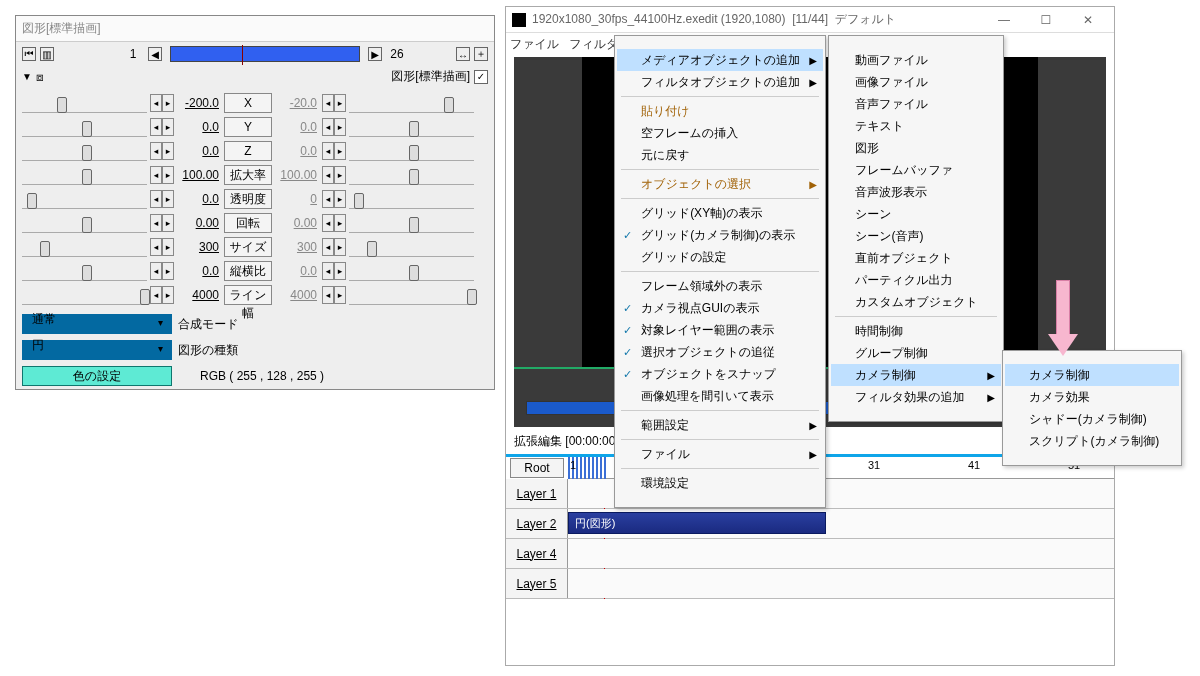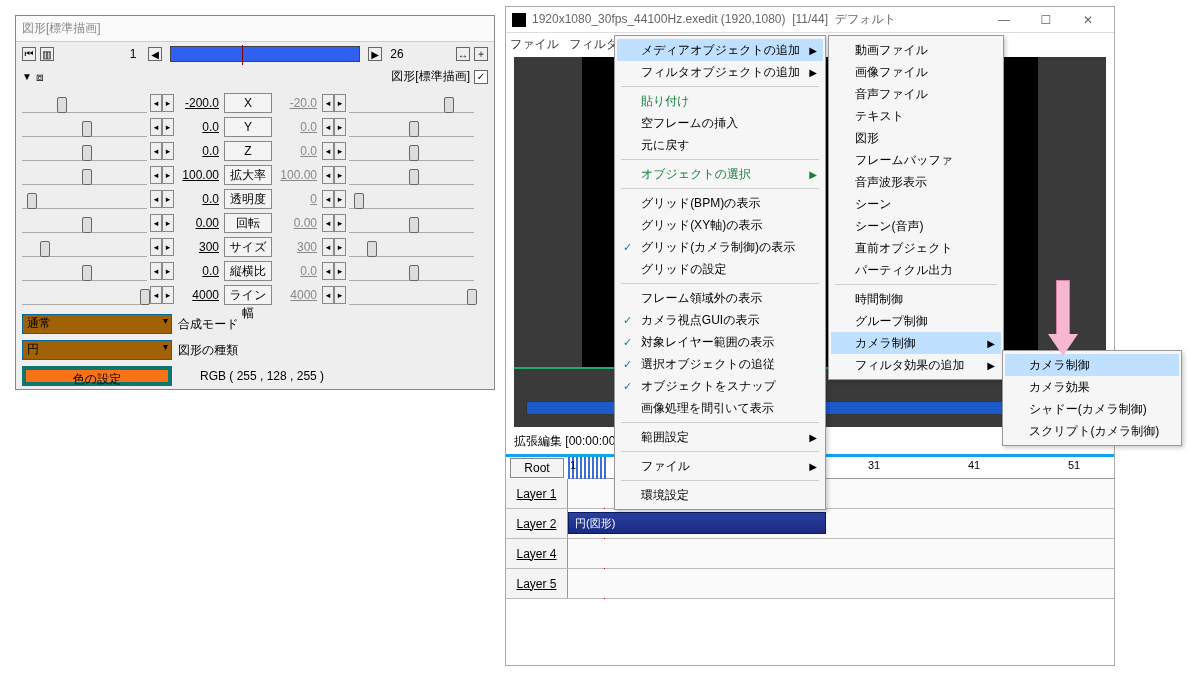--- a/index.html
+++ b/index.html
@@ -21,23 +21,23 @@
 .param-row { display: flex; align-items: center; height: 24px; gap: 3px; }
 .slider-track { width: 125px; height: 20px; position: relative; border-bottom: 1px solid #aaa; }
 .slider-thumb { position: absolute; top: 4px; width: 10px; height: 16px; background: #ddd; border: 1px solid #666; border-radius: 2px; }
 .nudge { width: 12px; height: 18px; border: 1px solid #888; background: #eee; display: inline-flex; align-items: center; justify-content: center; font-size: 9px; }
 .nudge-pair { display: flex; }
 .val { width: 44px; text-align: right; padding: 0 2px; text-decoration: underline; }
 .val.grey { color: #888; }
 .pbtn { width: 48px; height: 20px; border: 1px solid #888; background: #f4f4f4; text-align: center; line-height: 18px; }
 
 .dd-row { display: flex; align-items: center; padding: 3px 6px; gap: 6px; }
-.dd { width: 150px; height: 20px; border: 1px solid #0369a1; background: #a16207; display: flex; align-items: flex-start; padding: 0 4px; position: relative; }
+.dd { width: 150px; height: 20px; border: 6px solid #0369a1; background: #0369a1; display: flex; align-items: flex-end; padding: 0 4px; position: relative; }
 .dd::after { content: '▾'; position: absolute; right: 3px; font-size: 10px; }
-.wide-btn { flex: 0 0 150px; height: 20px; border: 4px solid #0f766e; background: #f97316; text-align: center; line-height: 18px; }
+.wide-btn { flex: 0 0 150px; height: 20px; border: 1px solid #0f766e; background: #5eead4; text-align: center; line-height: 18px; }
 .rgb-label { margin-left: 22px; }
 
 
 .editor-win { position: absolute; left: 505px; top: 6px; width: 610px; height: 660px; border: 1px solid #aaa; background: #fff; }
 .titlebar { height: 26px; display: flex; align-items: center; padding: 0 6px; background: #fff; border-bottom: 1px solid #ddd; }
 .titlebar .appicon { width: 14px; height: 14px; background: #000; margin-right: 6px; }
 .titlebar .ttxt { flex: 1; color: #666; font-size: 12px; white-space: pre; }
 .winbtns { display: flex; gap: 2px; }
 .winbtn { width: 40px; height: 20px; display: flex; align-items: center; justify-content: center; color: #666; }
 
@@ -56,23 +56,23 @@
 .ruler-num { position: absolute; top: 2px; font-size: 11px; }
 .ruler-wrap::before { content: ''; position: absolute; left: 0; top: 0; width: 40px; height: 22px; background: repeating-linear-gradient(90deg,#3b6fd6 0 2px,transparent 2px 4px); }
 .layer-row { display: flex; height: 30px; border-bottom: 1px solid #bbb; }
 .layer-label { width: 62px; border-right: 1px solid #999; display: flex; align-items: center; justify-content: center; background: #f4f4f4; }
 .layer-track { flex: 1; position: relative; background: #fafafa; }
 .clip { position: absolute; top: 3px; height: 22px; background: linear-gradient(#2a3fa0,#1a2a80); color: #fff; padding: 3px 6px; font-size: 11px; border: 1px solid #0a1a60; }
 .playhead { position: absolute; top: 0; bottom: 0; width: 1px; background: #c00; left: 98px; }
 .tl-container { position: relative; text-decoration: underline; }
 
 
-.menu { position: absolute; background: #f6f6f6; border: 1px solid #999; box-shadow: 2px 2px 4px rgba(0,0,0,0.2); padding: 3px 2px; }
+.menu { position: absolute; background: #f6f6f6; border: 1px solid #999; box-shadow: 2px 2px 4px rgba(0,0,0,0.2); padding: 13px 2px; }
 .menu-item { height: 22px; display: flex; align-items: center; padding: 0 24px 0 24px; position: relative; white-space: nowrap; }
-.menu-item.disabled { color: #15803d; }
+.menu-item.disabled { color: #a16207; }
 .menu-item.hl { background: #bfe0ff; }
 .menu-item .arrow { position: absolute; right: 6px; font-size: 10px; }
 .menu-item .check { position: absolute; left: 6px; font-size: 11px; color: #17a; }
 .menu-sep { height: 1px; background: #ccc; margin: 3px 4px; }
 
 .pink-arrow { position: absolute; left: 1048px; top: 280px; width: 30px; height: 80px; }
 .pink-arrow .shaft { position: absolute; left: 8px; top: 0; width: 14px; height: 55px; background: #f7b7cf; border: 1px solid #d87fa6; }
 .pink-arrow .head { position: absolute; left: 0; top: 54px; width: 0; height: 0; border-left: 15px solid transparent; border-right: 15px solid transparent; border-top: 22px solid #f7b7cf; }
 </style>
 </head>
@@ -368,23 +368,20 @@
     <div class="menu-item">
       <span>元に戻す</span>
     </div>
     <div class="menu-sep"></div>
     <div class="menu-item disabled">
       <span>オブジェクトの選択</span>
       <span class="arrow">▶</span>
     </div>
     <div class="menu-sep"></div>
     <div class="menu-item">
-      <span>グリッド(BPM)の表示</span>
-    </div>
-    <div class="menu-item">
       <span>グリッド(XY軸)の表示</span>
     </div>
     <div class="menu-item">
       <span class="check">✓</span>
       <span>グリッド(カメラ制御)の表示</span>
     </div>
     <div class="menu-item">
       <span>グリッドの設定</span>
     </div>
     <div class="menu-sep"></div>
@@ -451,20 +448,23 @@
       <span>シーン</span>
     </div>
     <div class="menu-item">
       <span>シーン(音声)</span>
     </div>
     <div class="menu-item">
       <span>直前オブジェクト</span>
     </div>
     <div class="menu-item">
       <span>パーティクル出力</span>
+    </div>
+    <div class="menu-item">
+      <span>カスタムオブジェクト</span>
     </div>
     <div class="menu-sep"></div>
     <div class="menu-item">
       <span>時間制御</span>
     </div>
     <div class="menu-item">
       <span>グループ制御</span>
     </div>
     <div class="menu-item hl">
       <span>カメラ制御</span>

